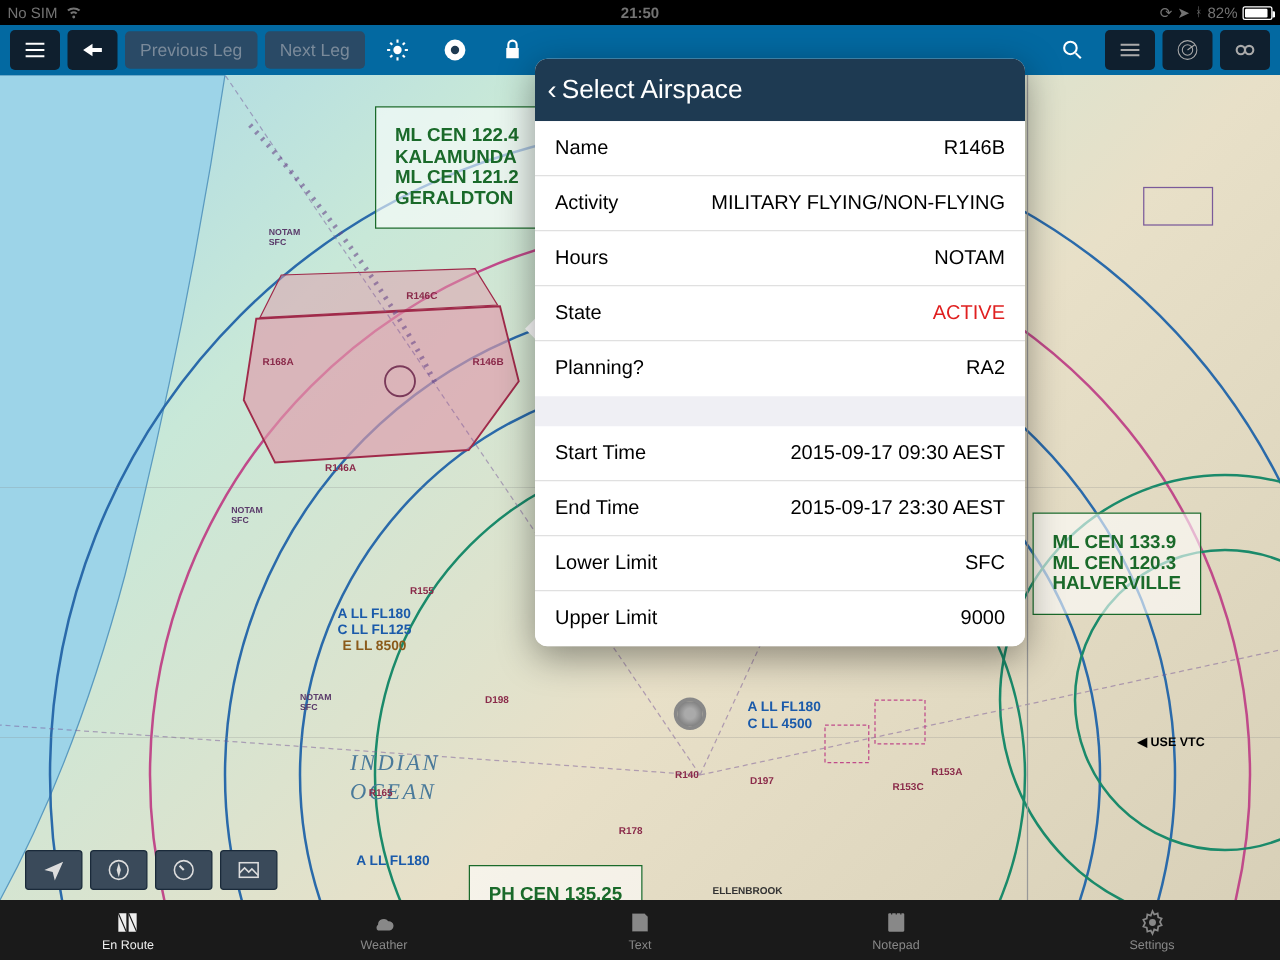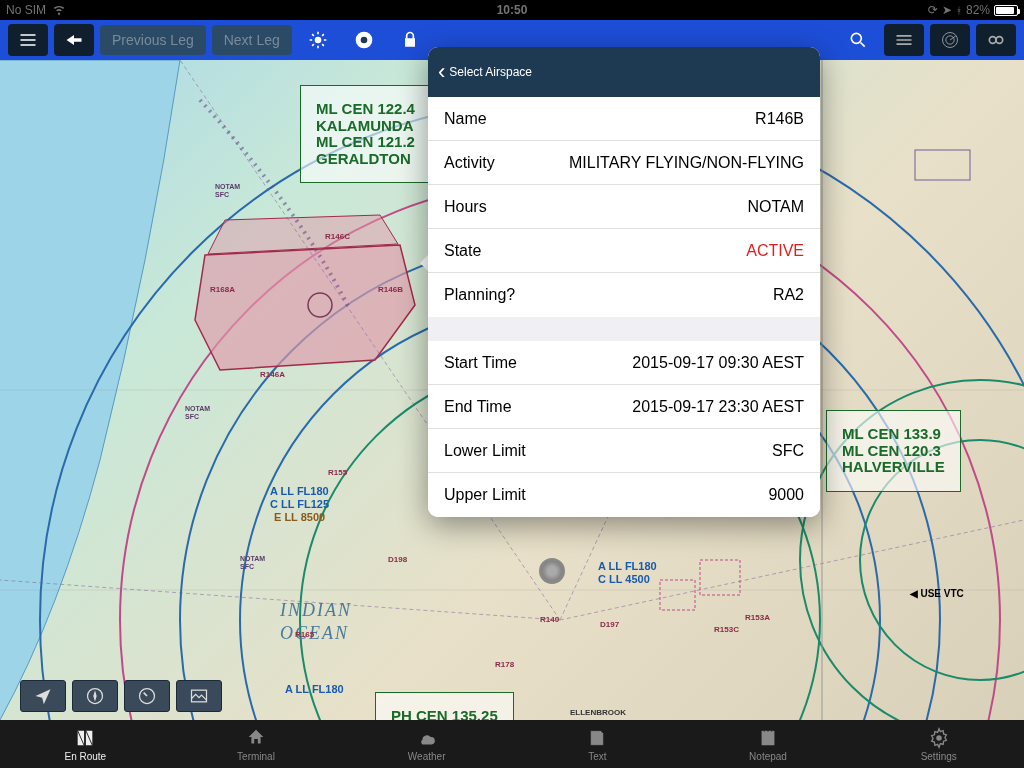--- a/index.html
+++ b/index.html
@@ -6,21 +6,21 @@
 html, body { width: 1024px; height: 768px; overflow: hidden; font-family: -apple-system, "Helvetica Neue", Arial, sans-serif; }
 body { background: #2a3a4a; position: relative; }
 
 
 .status-bar { height: 20px; background: #000; color: #737373; display: flex; align-items: center; padding: 0 6px; font-size: 12px; }
 .status-left { flex: 1; display: flex; align-items: center; gap: 6px; }
 .status-center { flex: 1; text-align: center; font-weight: 600; }
 .status-right { flex: 1; display: flex; justify-content: flex-end; align-items: center; gap: 4px; }
 
 
-.top-toolbar { height: 40px; background: #1d4ed8; display: flex; align-items: center; padding: 0 8px; gap: 6px; }
+.top-toolbar { height: 40px; background: #0369a1; display: flex; align-items: center; padding: 0 8px; gap: 6px; }
 .tb-btn { width: 40px; height: 32px; display: flex; align-items: center; justify-content: center; color: #fff; border-radius: 4px; }
 .tb-btn.dark { background: #0f1f2e; }
 .tb-btn-text { padding: 0 12px; height: 30px; display: flex; align-items: center; background: #2a4a66; color: #7a8a9a; border-radius: 4px; font-size: 14px; }
 .tb-spacer { flex: 1; }
 
 
 .map-area { position: absolute; top: 60px; left: 0; right: 0; bottom: 48px; background: linear-gradient(135deg, #a8d8e8 0%, #c8e8d8 25%, #e8e0c8 60%, #d8d0b8 100%); overflow: hidden; }
 .map-svg { position: absolute; inset: 0; width: 100%; height: 100%; }
 
 .map-label { position: absolute; font-family: Georgia, serif; font-style: italic; color: #4a7a9a; font-size: 18px; letter-spacing: 2px; }
@@ -39,21 +39,21 @@
 
 .notam-label { position: absolute; font-size: 7px; color: #5a3a6a; font-weight: bold; line-height: 1.1; }
 
 .vtc-label { position: absolute; font-size: 10px; color: #000; font-weight: bold; }
 
 
 .popover { position: absolute; top: 47px; left: 428px; width: 392px; background: #fff; border-radius: 10px; box-shadow: 0 8px 30px rgba(0,0,0,0.4); overflow: hidden; }
 .popover-arrow { position: absolute; top: 253px; left: 420px; width: 0; height: 0; border-top: 10px solid transparent; border-bottom: 10px solid transparent; border-right: 10px solid #fff; }
 .popover-header { height: 50px; background: #1e3a52; display: flex; align-items: center; padding: 0 10px; color: #fff; }
 .back-chevron { font-size: 22px; margin-right: 4px; }
-.popover-title { font-size: 12px; }
+.popover-title { font-size: 21px; }
 .popover-body { background: #efeff4; }
 .group { background: #fff; }
 .group + .group { margin-top: 24px; }
 .row { display: flex; justify-content: space-between; align-items: center; height: 44px; padding: 0 16px; border-bottom: 1px solid #e0e0e0; font-size: 16px; }
 .row:last-child { border-bottom: none; }
 .row-label { color: #000; }
 .row-value { color: #000; }
 .row-value.red { color: #e02020; }
 
 
@@ -80,21 +80,21 @@
 
 <div class="status-bar">
   <div class="status-left">
     <span>No SIM</span>
     <span>
       <svg class="icon-svg" viewBox="0 0 24 24" style="width:14px;height:14px">
           <path d="M12 18a2 2 0 100 4 2 2 0 000-4zm-5-4a8 8 0 0110 0l-2 2a5 5 0 00-6 0zm-4-4a14 14 0 0118 0l-2 2a11 11 0 00-14 0z"></path>
         </svg>
     </span>
   </div>
-  <div class="status-center">10:50</div>
+  <div class="status-center">21:50</div>
   <div class="status-right">
     <span>⟳</span>
     <span>➤</span>
     <span style="font-size:10px">ᚼ</span>
     <span>82%</span>
     <span class="battery">
         <span class="battery-fill"></span>
       </span>
   </div>
 </div>
@@ -319,28 +319,20 @@
       <svg class="icon-svg-lg" viewBox="0 0 24 24">
           <path d="M4 4h7v16H4zM13 4h7v16h-7z" fill="currentColor"></path>
           <path d="M4 4l7 16M13 4l7 16" stroke="#1a1a1a" stroke-width="1"></path>
         </svg>
     </div>
     <span>En Route</span>
   </div>
   <div class="tab">
     <div class="tab-icon">
       <svg class="icon-svg-lg" viewBox="0 0 24 24">
-          <path d="M12 3l8 8h-3v7h-3v-5h-4v5H7v-7H4z"></path>
-        </svg>
-    </div>
-    <span>Terminal</span>
-  </div>
-  <div class="tab">
-    <div class="tab-icon">
-      <svg class="icon-svg-lg" viewBox="0 0 24 24">
           <path d="M7 14a5 5 0 019-3 4 4 0 011 8H7a3 3 0 010-5z"></path>
         </svg>
     </div>
     <span>Weather</span>
   </div>
   <div class="tab">
     <div class="tab-icon">
       <svg class="icon-svg-lg" viewBox="0 0 24 24">
           <path d="M5 4h11l3 3v13H5z" fill="currentColor"></path>
           <path d="M5 4h11l3 3v13H5z" fill="none" stroke="#1a1a1a" stroke-width="0.5"></path>

